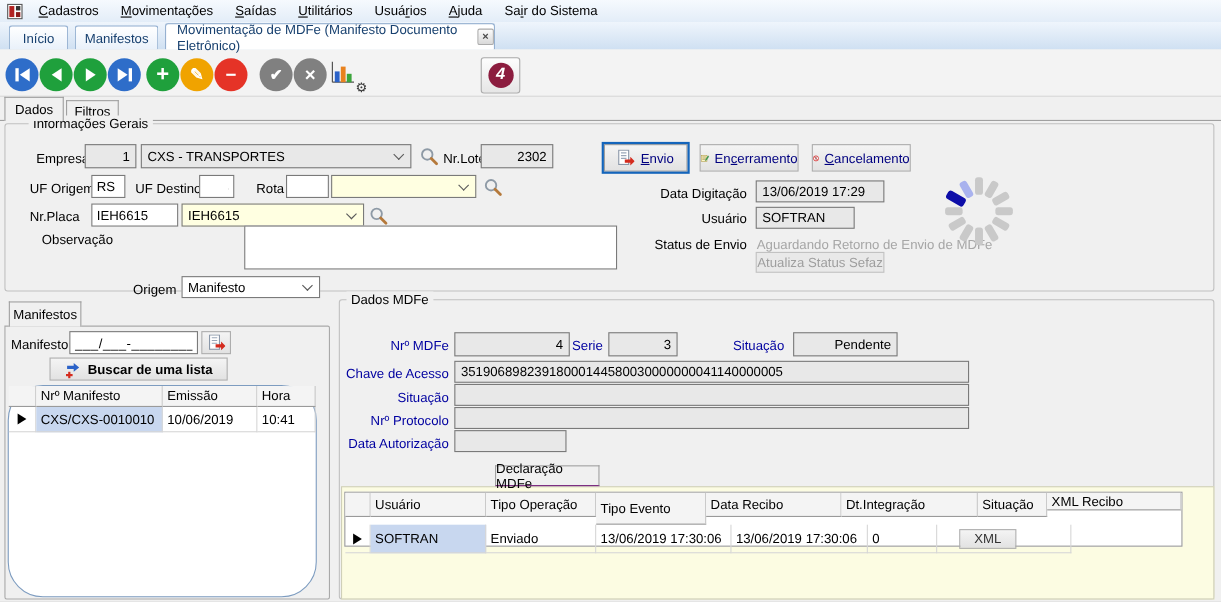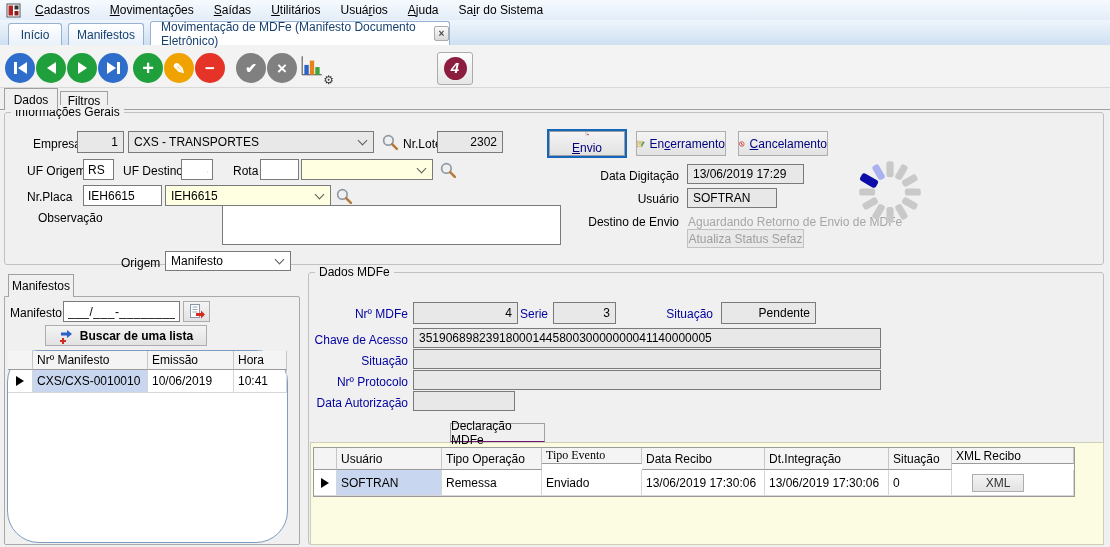--- a/index.html
+++ b/index.html
@@ -95,21 +95,21 @@
   .combo.gray { background:#E8E8E8; } .combo.yellow { background:#FFFFE1; }
   .chev {
     position:absolute; right:7px; top:50%; width:7px; height:7px; margin-top:-5px;
     border-right:1.6px solid #5A5A5A; border-bottom:1.6px solid #5A5A5A; transform:rotate(45deg);
   }
   .btn {
     position:absolute; border:1px solid #ADADAD; background:linear-gradient(#F4F4F4,#E2E2E2);
     color:#000080; display:flex; align-items:center; justify-content:center; gap:5px; cursor:default;
   }
   .btn .u { text-decoration:underline; }
-  .btn.default { outline:2px solid #1465BB; border-color:#9E9E9E;flex-direction:column; }
+  .btn.default { outline:2px solid #1465BB; border-color:#9E9E9E; }
   .btn.disabled { color:#9E9E9E; background:#E9E9E9; border-color:#C2C2C2; }
   .status-val { color:#A6A6A6; }
   .search-btn { position:absolute; width:18px; height:18px; }
 
   
   .grid { position:absolute; background:#fff; border:1px solid #7D9CC0; }
   .grow { display:flex; }
   .gcell {
     border-right:1px solid #D6D6D6; border-bottom:1px solid #D6D6D6;
     padding:0 4px; display:flex; align-items:center; overflow:hidden; white-space:nowrap;
@@ -203,21 +203,21 @@
 
   <div class="tabline" style="left:0; top:109px; width:1110px;"></div>
   <div class="ptab active" style="left:4px; top:88px; width:54px; height:22px;">
       <span>Dados</span>
     </div>
   <div class="ptab" style="left:60px; top:91px; width:48px; height:18px;">
       <span>Filtros</span>
     </div>
 
   <div class="groupbox" style="left:4px; top:112px; width:1100px; height:153px;">
-    <span class="legend" style="left:6px;text-align:center;">Informações Gerais</span>
+    <span class="legend" style="left:21px;text-align:center;">Informações Gerais</span>
   </div>
 
   <span class="lbl" style="left:33px; top:137px;">Empresa</span>
   <div class="fld gray right" style="left:77px; top:131px; width:47px; height:22px;">1</div>
   <div class="combo gray" style="left:128px; top:131px; width:246px; height:22px;">
     <span>CXS - TRANSPORTES</span>
     <span class="chev"></span>
   </div>
   <div class="search-btn" style="left:381px; top:133px;">
     <svg width="18" height="18" viewBox="0 0 17 17">
@@ -294,21 +294,21 @@
   <span class="lbl" style="left:121px; top:256px;">Origem</span>
   <div class="combo" style="left:165px; top:251px; width:126px; height:20px;">
     <span>Manifesto</span>
     <span class="chev"></span>
   </div>
 
   <span class="lbl lbl-r" style="left:593px; top:169px; width:86px;">Data Digitação</span>
   <div class="fld gray" style="left:687px; top:164px; width:117px; height:20px;">13/06/2019 17:29</div>
   <span class="lbl lbl-r" style="left:593px; top:192px; width:86px;">Usuário</span>
   <div class="fld gray" style="left:687px; top:188px; width:90px; height:20px;">SOFTRAN</div>
-  <span class="lbl lbl-r" style="left:581px; top:215px; width:98px;">Destino de Envio</span>
+  <span class="lbl lbl-r" style="left:581px; top:215px; width:98px;">Status de Envio</span>
   <span class="lbl status-val" style="left:688px; top:215px;">Aguardando Retorno de Envio de MDFe</span>
   <div class="btn disabled" style="left:687px; top:229px; width:117px; height:19px;">
       <span>Atualiza Status Sefaz</span>
     </div>
 
   <svg class="abs" style="left:856px; top:158px;" width="68" height="68" viewBox="0 0 64 64">
     <g>
       <rect x="28.6" y="3" width="6.8" height="15" rx="2.5" fill="#C9C9C9" transform="rotate(0 32 32)"></rect>
       <rect x="28.6" y="3" width="6.8" height="15" rx="2.5" fill="#C9C9C9" transform="rotate(30 32 32)"></rect>
       <rect x="28.6" y="3" width="6.8" height="15" rx="2.5" fill="#C9C9C9" transform="rotate(60 32 32)"></rect>
@@ -389,32 +389,31 @@
   <div id="yellow-panel" style="left:310px; top:442px; width:794px; height:103px;"></div>
   <div class="ptab" style="left:450px; top:423px; width:95px; height:19px; border-bottom:1px solid #701a75;">
       <span>Declaração MDFe</span>
     </div>
 
   <div class="grid" style="left:313px; top:447px; width:762px; height:50px; border-color:#9A9A9A;">
     <div class="grow ghead">
       <div class="gcell marker" style="width:23px; height:22px;"></div>
       <div class="gcell" style="width:105px; height:22px;">Usuário</div>
       <div class="gcell" style="width:100px; height:22px;">Tipo Operação</div>
-      <div class="gcell" style="width:100px; height:16px;font-family:Liberation Serif, serif;">Tipo Evento</div>
+      <div class="gcell" style="width:100px; height:29px;">Tipo Evento</div>
       <div class="gcell" style="width:123px; height:22px;">Data Recibo</div>
       <div class="gcell" style="width:124px; height:22px;">Dt.Integração</div>
       <div class="gcell" style="width:63px; height:22px;">Situação</div>
       <div class="gcell" style="width:122px; height:16px;">XML Recibo</div>
     </div>
     <div class="grow">
       <div class="gcell marker" style="width:23px; height:26px;">
           <span class="tri-row"></span>
         </div>
       <div class="gcell sel" style="width:105px; height:26px;">SOFTRAN</div>
-      <div class="gcell" style="width:100px; height:26px;">Remessa</div>
       <div class="gcell" style="width:100px; height:26px;">Enviado</div>
       <div class="gcell" style="width:123px; height:26px;">13/06/2019 17:30:06</div>
       <div class="gcell" style="width:124px; height:26px;">13/06/2019 17:30:06</div>
       <div class="gcell" style="width:63px; height:26px;">0</div>
       <div class="gcell" style="width:122px; height:26px;">
         <div class="xml-btn">XML</div>
       </div>
     </div>
   </div>
 

